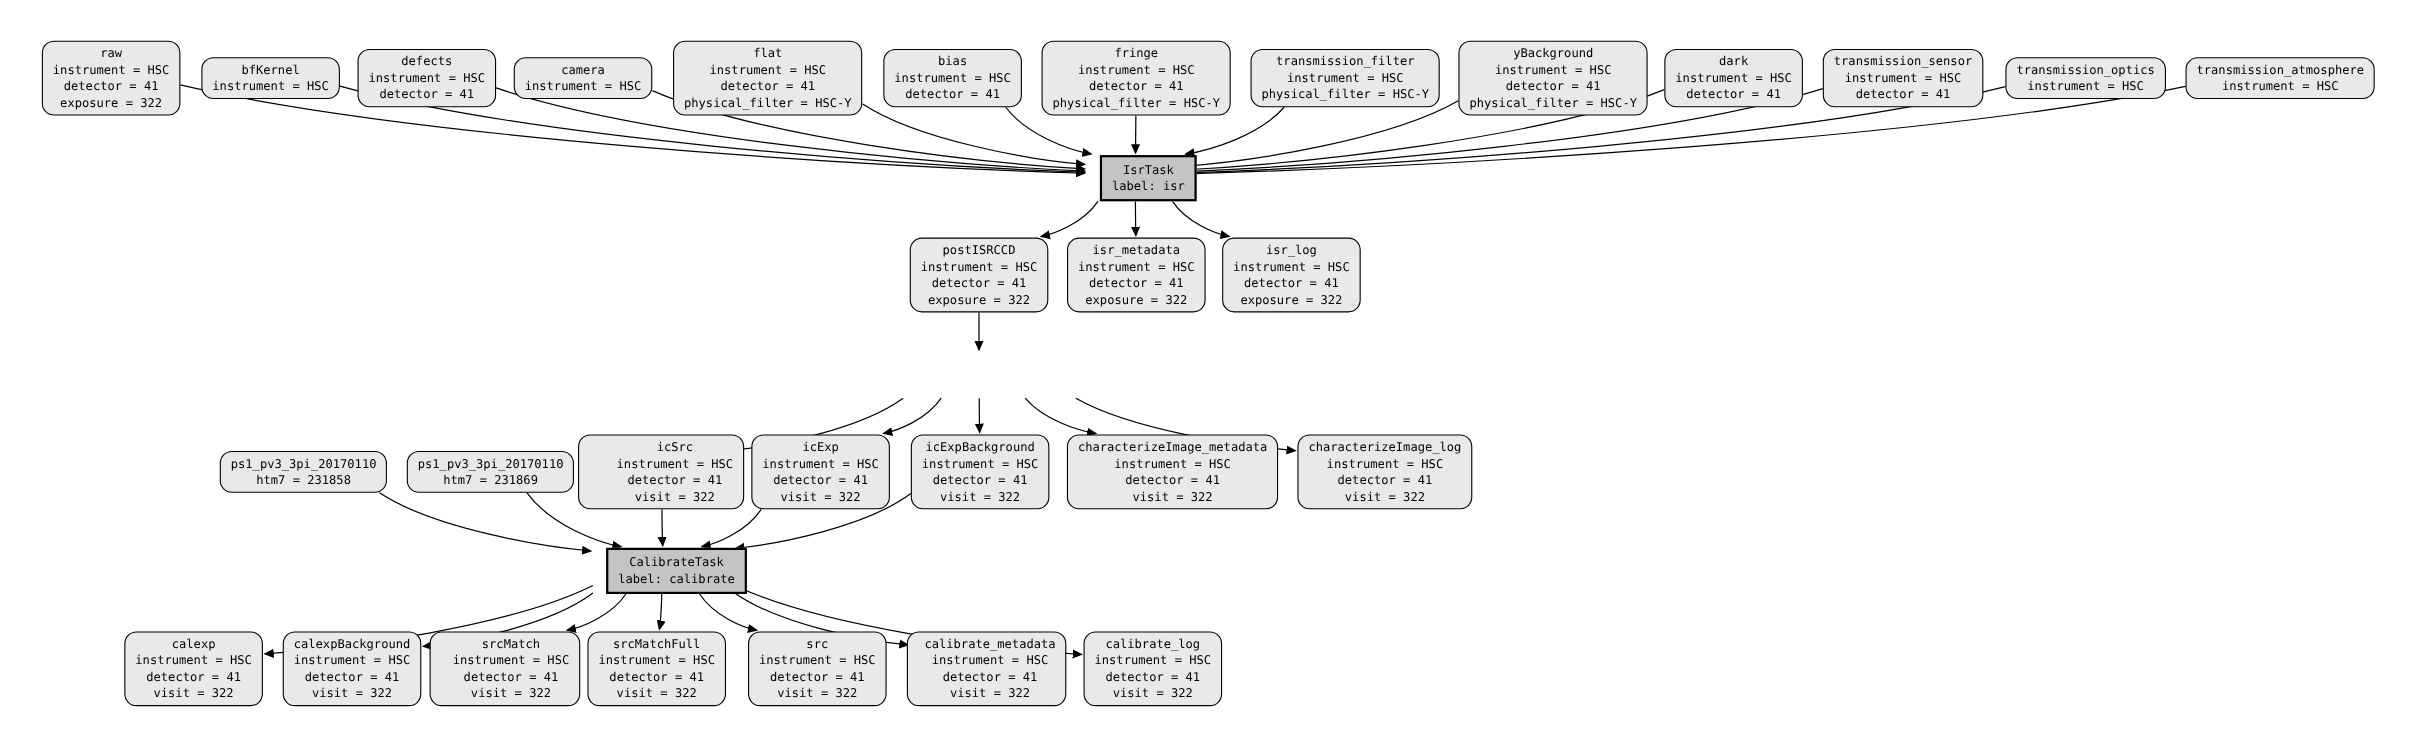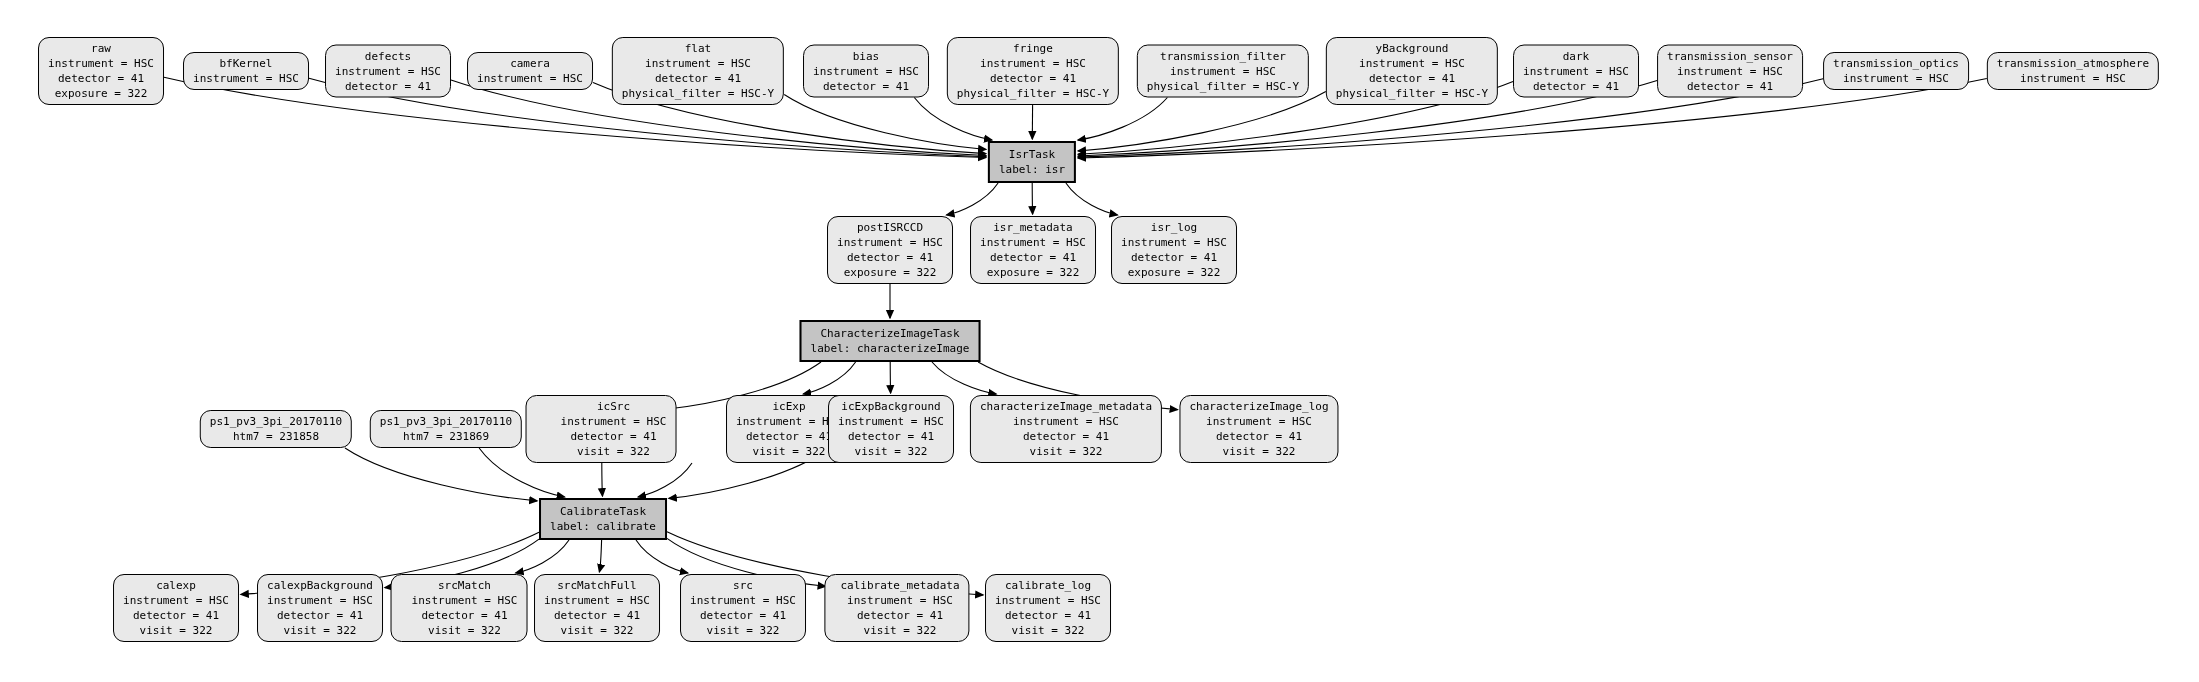--- a/index.html
+++ b/index.html
@@ -34,20 +34,21 @@
   .node.dataset {
     background: var(--dataset-fill, #e9e9e9);
     border: 1.4px solid var(--border-color, #000);
     border-radius: 11px;
     padding: 3px 9px;
   }
   .node.task {
     background: var(--task-fill, #c4c4c4);
     border: 2px solid var(--border-color, #000);
     padding: 4px 9px;
+    margin-left: 12px;
   }
   .edge-path {
     fill: none;
     stroke: var(--edge-color, #000);
     stroke-width: 1.1;
   }
 </style>
 </head>
 <body>
 
@@ -106,25 +107,24 @@
     <div class="node dataset" style="left: 1223px; top: 71px;"><div>transmission_filter</div><div>instrument = HSC</div><div>physical_filter = HSC-Y</div></div>
     <div class="node dataset" style="left: 1412px; top: 71px;"><div>yBackground</div><div>instrument = HSC</div><div>detector = 41</div><div>physical_filter = HSC-Y</div></div>
     <div class="node dataset" style="left: 1576px; top: 71px;"><div>dark</div><div>instrument = HSC</div><div>detector = 41</div></div>
     <div class="node dataset" style="left: 1730px; top: 71px;"><div>transmission_sensor</div><div>instrument = HSC</div><div>detector = 41</div></div>
     <div class="node dataset" style="left: 1896px; top: 71px;"><div>transmission_optics</div><div>instrument = HSC</div></div>
     <div class="node dataset" style="left: 2073px; top: 71px;"><div>transmission_atmosphere</div><div>instrument = HSC</div></div>
     <div class="node task" style="left: 1032px; top: 162px;"><div>IsrTask</div><div>label: isr</div></div>
     <div class="node dataset" style="left: 890px; top: 250px;"><div>postISRCCD</div><div>instrument = HSC</div><div>detector = 41</div><div>exposure = 322</div></div>
     <div class="node dataset" style="left: 1033px; top: 250px;"><div>isr_metadata</div><div>instrument = HSC</div><div>detector = 41</div><div>exposure = 322</div></div>
     <div class="node dataset" style="left: 1174px; top: 250px;"><div>isr_log</div><div>instrument = HSC</div><div>detector = 41</div><div>exposure = 322</div></div>
-    <div class="node task" style="left: 890px; top: 341px;"><div>CharacterizeImageTask</div><div>label: characterizeImage</div></div>
     <div class="node dataset" style="left: 276px; top: 429px;"><div>ps1_pv3_3pi_20170110</div><div>htm7 = 231858</div></div>
     <div class="node dataset" style="left: 446px; top: 429px;"><div>ps1_pv3_3pi_20170110</div><div>htm7 = 231869</div></div>
     <div class="node dataset" style="left: 601px; top: 429px; padding-left: 34px;"><div>icSrc</div><div>instrument = HSC</div><div>detector = 41</div><div>visit = 322</div></div>
-    <div class="node dataset" style="left: 746px; top: 429px; margin-left: 43px;"><div>icExp</div><div>instrument = HSC</div><div>detector = 41</div><div>visit = 322</div></div>
+    <div class="node dataset" style="left: 746px; top: 429px;"><div>icExp</div><div>instrument = HSC</div><div>detector = 41</div><div>visit = 322</div></div>
     <div class="node dataset" style="left: 891px; top: 429px;"><div>icExpBackground</div><div>instrument = HSC</div><div>detector = 41</div><div>visit = 322</div></div>
     <div class="node dataset" style="left: 1066px; top: 429px;"><div>characterizeImage_metadata</div><div>instrument = HSC</div><div>detector = 41</div><div>visit = 322</div></div>
     <div class="node dataset" style="left: 1259px; top: 429px;"><div>characterizeImage_log</div><div>instrument = HSC</div><div>detector = 41</div><div>visit = 322</div></div>
     <div class="node task" style="left: 603px; top: 519px;"><div>CalibrateTask</div><div>label: calibrate</div></div>
     <div class="node dataset" style="left: 176px; top: 608px;"><div>calexp</div><div>instrument = HSC</div><div>detector = 41</div><div>visit = 322</div></div>
     <div class="node dataset" style="left: 320px; top: 608px;"><div>calexpBackground</div><div>instrument = HSC</div><div>detector = 41</div><div>visit = 322</div></div>
     <div class="node dataset" style="left: 459px; top: 608px; padding-left: 20px;"><div>srcMatch</div><div>instrument = HSC</div><div>detector = 41</div><div>visit = 322</div></div>
     <div class="node dataset" style="left: 597px; top: 608px;"><div>srcMatchFull</div><div>instrument = HSC</div><div>detector = 41</div><div>visit = 322</div></div>
     <div class="node dataset" style="left: 743px; top: 608px;"><div>src</div><div>instrument = HSC</div><div>detector = 41</div><div>visit = 322</div></div>
     <div class="node dataset" style="left: 897px; top: 608px; padding-left: 15px;"><div>calibrate_metadata</div><div>instrument = HSC</div><div>detector = 41</div><div>visit = 322</div></div>

